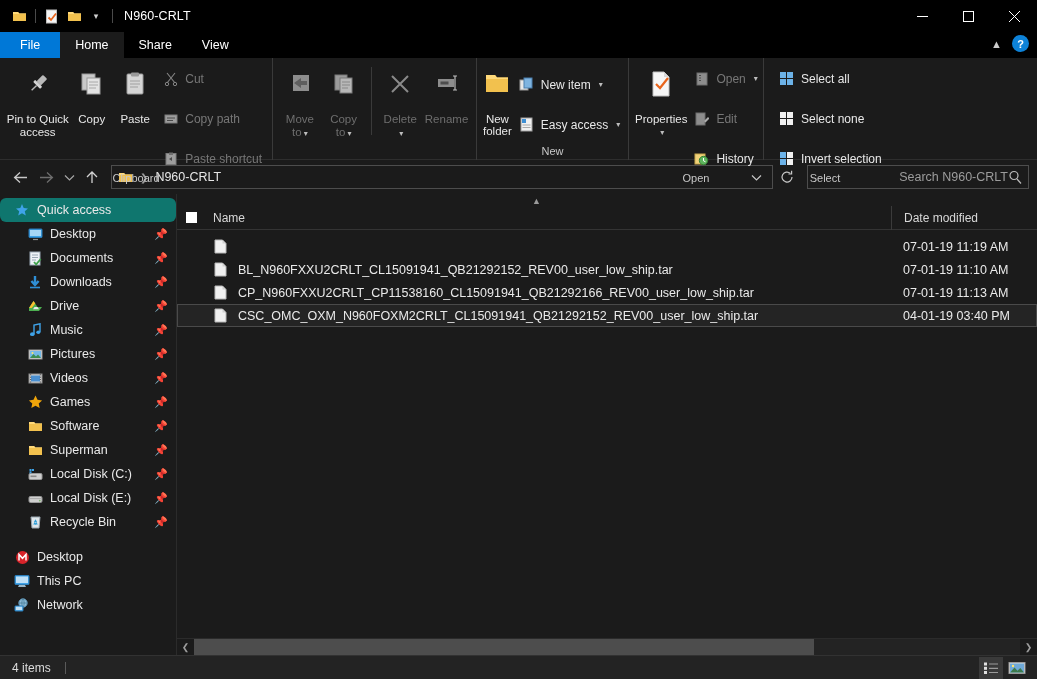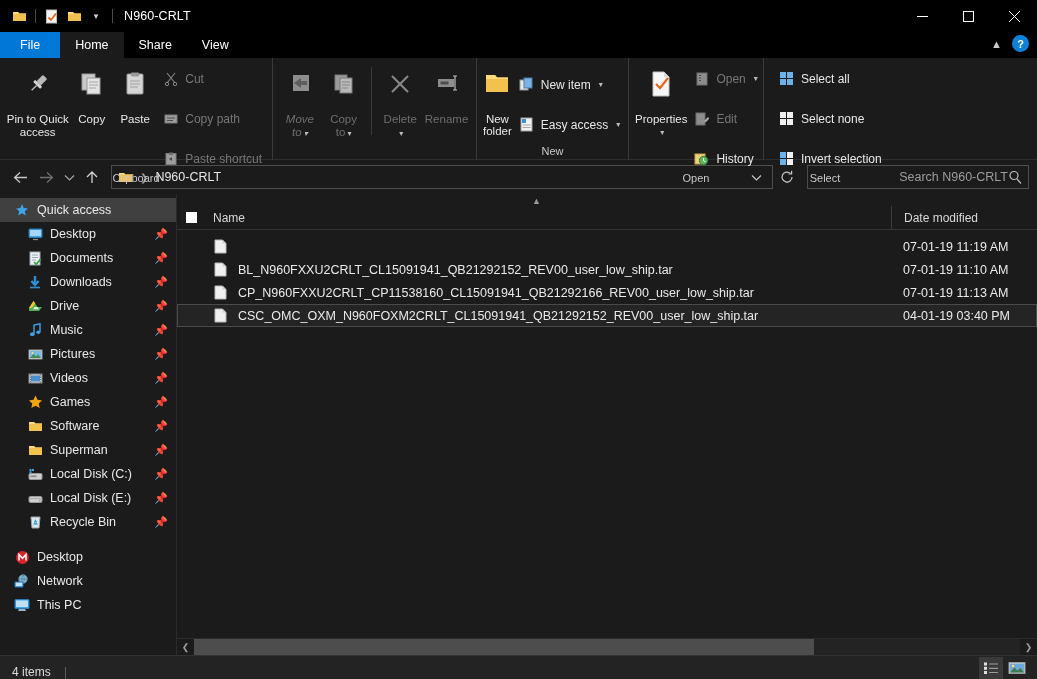--- a/index.html
+++ b/index.html
@@ -159,21 +159,21 @@
     width: 177px; background: #1b1b1b;
     overflow: hidden; padding-top: 4px;
     border-right: 1px solid #2b2b2b;
     flex: 0 0 177px;
   }
   .nav-item {
     height: 24px; display: flex; align-items: center;
     color: #e9e9e9; font-size: 12.5px; padding-right: 8px;
     white-space: nowrap;
   }
-  .nav-item.sel { background: #404040; }
+  .nav-item.sel { background: #0f766e; border-radius: 6px; }
   .nav-item .ic {
     width: 18px; height: 18px; margin-right: 6px;
     display: flex; align-items: center; justify-content: center;
     flex: 0 0 18px;
   }
   .nav-item .pin { margin-left: auto; color: #8e8e8e; font-size: 11px; }
   .indent-1 { padding-left: 26px; }
   .indent-0 { padding-left: 13px; }
   .gap { height: 11px; }
 
@@ -223,21 +223,21 @@
   .hs-track { flex: 1; height: 17px; background: #232323; position: relative; }
   .hs-thumb {
     position: absolute; left: 0; top: 0;
     width: 75%; height: 17px; background: #4d4d4d;
   }
 
   
   .statusbar {
     height: 24px; flex: 0 0 24px;
     background: #232323; border-top: 1px solid #323232;
-    display: flex; align-items: flex-end;
+    display: flex; align-items: center;
     color: #dcdcdc; font-size: 12px; padding-left: 12px;
     position: relative;
   }
   .status-sep { width: 1px; height: 12px; background: #5a5a5a; margin-left: 14px; }
   .viewtoggles {
     position: absolute; right: 8px; top: 0; height: 24px;
     display: flex; align-items: center; gap: 2px;
   }
   .vt {
     width: 24px; height: 22px; display: flex;
@@ -373,21 +373,21 @@
             </span>
             <span>Paste shortcut</span>
           </div>
         </div>
       </div>
       <div class="rgroup-label">Clipboard</div>
     </div>
 
     <div class="rgroup" style="width:204px;">
       <div class="rgroup-body">
-        <div class="big-btn dis" style="width:48px;font-style:italic;">
+        <div class="big-btn dis" style="width:48px;">
           <span class="ic">
             <svg width="26" height="26" viewBox="0 0 26 26">
                 <rect x="6" y="4" width="16" height="16" fill="#8d8d8d"></rect>
                 <path d="M14 7l-7 5 7 5v-3h6V10h-6z" fill="#5e5e5e"></path>
               </svg>
           </span>
           <span class="lbl"><span>Move to</span><span class="caret">▾</span></span>
         </div>
         <div class="big-btn dis" style="width:48px;">
           <span class="ic">
@@ -777,38 +777,38 @@
               <circle cx="7.5" cy="7.5" r="6.5" fill="#d7232a"></circle>
               <path d="M4 10.6V4.4l3.5 3.9L11 4.4v6.2" stroke="#ffffff" stroke-width="1.5" fill="none"></path>
             </svg>
         </span>
         <span>Desktop</span>
       </div>
 
       <div class="nav-item indent-0">
         <span class="ic">
           <svg width="16" height="14" viewBox="0 0 16 14">
+              <rect x="1" y="1.5" width="14" height="9" rx="0.6" fill="#3fa3e8" stroke="#2a7cb8"></rect>
+              <rect x="2" y="2.5" width="12" height="6.5" fill="#bfe0f7"></rect>
+              <path d="M4 13h8l-1-2H5z" fill="#9bb7c7"></path>
+            </svg>
+        </span>
+        <span>This PC</span>
+      </div>
+
+      <div class="nav-item indent-0">
+        <span class="ic">
+          <svg width="16" height="14" viewBox="0 0 16 14">
               <circle cx="9" cy="5" r="4.2" fill="#8fbcd8" stroke="#5b8fb0"></circle>
               <path d="M4.8 5h8.4M9 0.8c1.6 1.6 1.6 6.8 0 8.4M9 0.8c-1.6 1.6-1.6 6.8 0 8.4" stroke="#4a7d9b" fill="none" stroke-width="0.8"></path>
               <rect x="1" y="8" width="8" height="5" rx="0.5" fill="#3fa3e8" stroke="#2a7cb8"></rect>
               <rect x="1.8" y="8.7" width="6.4" height="3.4" fill="#c3e2f7"></rect>
             </svg>
         </span>
         <span>Network</span>
-      </div>
-
-      <div class="nav-item indent-0">
-        <span class="ic">
-          <svg width="16" height="14" viewBox="0 0 16 14">
-              <rect x="1" y="1.5" width="14" height="9" rx="0.6" fill="#3fa3e8" stroke="#2a7cb8"></rect>
-              <rect x="2" y="2.5" width="12" height="6.5" fill="#bfe0f7"></rect>
-              <path d="M4 13h8l-1-2H5z" fill="#9bb7c7"></path>
-            </svg>
-        </span>
-        <span>This PC</span>
       </div>
     </div>
 
     <div class="content">
 
       <div class="sortzone">
         <span class="sortmark">▲</span>
       </div>
 
       <div class="colhead">

